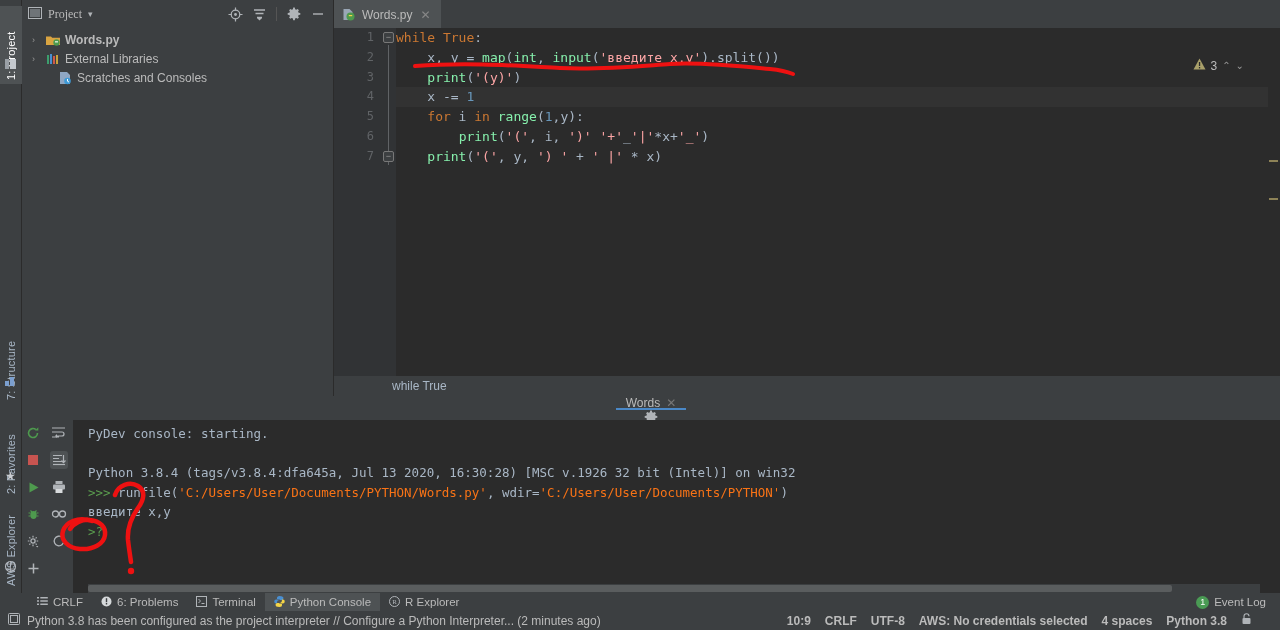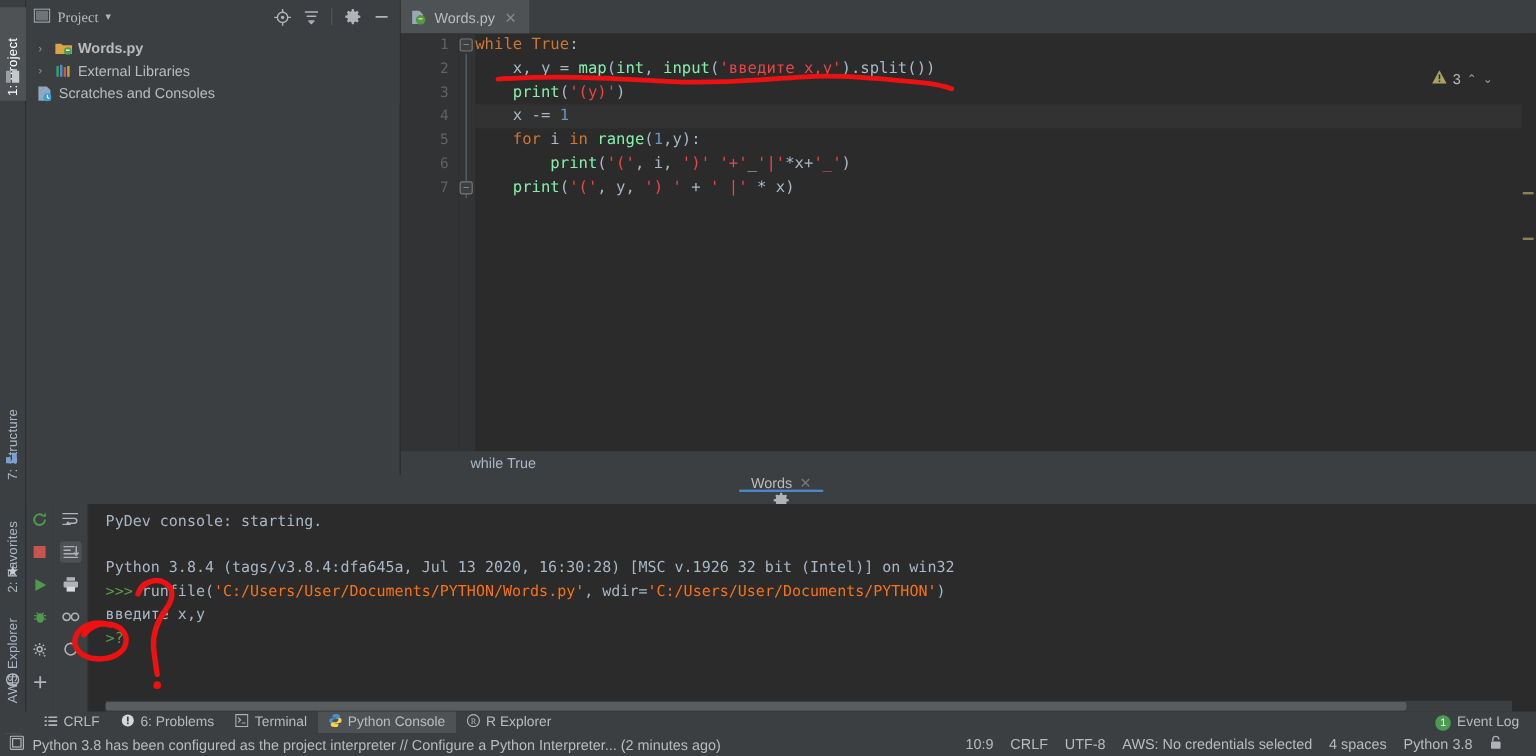--- a/index.html
+++ b/index.html
@@ -81,21 +81,21 @@
   }
 
   .code {
     position:absolute; left:62px; top:0; right:0; height:100%;
     font-family:"DejaVu Sans Mono", monospace; font-size:13px;
     color:#a9b7c6; white-space:pre;
   }
   .cline { height:19.8px; line-height:19.8px; padding-left:0px; }
   .cline.cur { background:#323232; }
   .kw  { color:#cc7832; }
-  .str { color:#ef4444; }
+  .str { color:#fca5a5; }
   .num { color:#6897bb; }
   .bi  { color:#86efac; }
   .pl  { color:#a9b7c6; }
 
   .warn-box {
     position:absolute; right:36px; top:30px; display:flex; align-items:center; gap:5px;
     font-size:12px; color:#a9b7c6;
   }
   .warn-count { color:#bbbbbb; }
   .chev { color:#9a9a9a; font-size:10px; }
@@ -170,21 +170,21 @@
     width:13px; height:13px; border-radius:50%; background:#4a9b54; color:#fff;
     font-size:9px; display:flex; align-items:center; justify-content:center;
   }
 
   .statusbar {
     position:absolute; left:0; top:611px; right:18px; height:19px;
     background:#3c3f41; display:flex; align-items:center; font-size:12px; color:#bbbbbb;
   }
   .sb-left { display:flex; align-items:center; gap:7px; padding-left:8px; }
   .sb-spacer { flex:1; }
-  .sb-right { display:flex; align-items:flex-start; gap:14px; padding-right:10px; }
+  .sb-right { display:flex; align-items:center; gap:14px; padding-right:10px;font-weight:bold; }
 
   
   .annot { position:absolute; left:0; top:0; width:1280px; height:630px; pointer-events:none; }
 </style>
 </head>
 <body>
 
 <div id="app">
 
   <div class="left-strip">
@@ -286,21 +286,21 @@
         <span class="icon-box">
           <svg width="14" height="14" viewBox="0 0 14 14">
               <rect x="1" y="3" width="2" height="9" fill="#3c9f6d"></rect>
               <rect x="4" y="2" width="2" height="10" fill="#4a8fd1"></rect>
               <rect x="7" y="4" width="2" height="8" fill="#cf5a4a"></rect>
               <rect x="10" y="3" width="2" height="9" fill="#c9a23c"></rect>
             </svg>
         </span>
         <span class="lbl">External Libraries</span>
       </div>
-      <div class="tree-row plain" style="padding-left:8px;">
+      <div class="tree-row plain" style="padding-left:36px;">
         <span class="icon-box">
           <svg width="14" height="14" viewBox="0 0 14 14">
               <path d="M2 1h7l3 3v9H2z" fill="#8fa7c4"></path>
               <circle cx="9.5" cy="10" r="3.3" fill="#3f9ad6"></circle>
               <path d="M9.5 8v2.2l1.5.9" stroke="#fff" stroke-width="1" fill="none"></path>
             </svg>
         </span>
         <span class="lbl">Scratches and Consoles</span>
       </div>
     </div>

